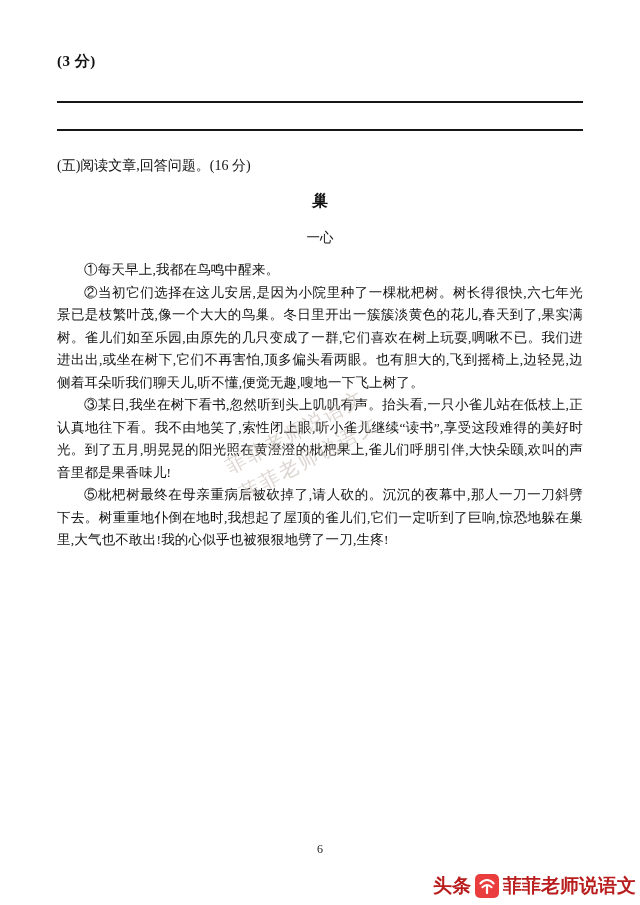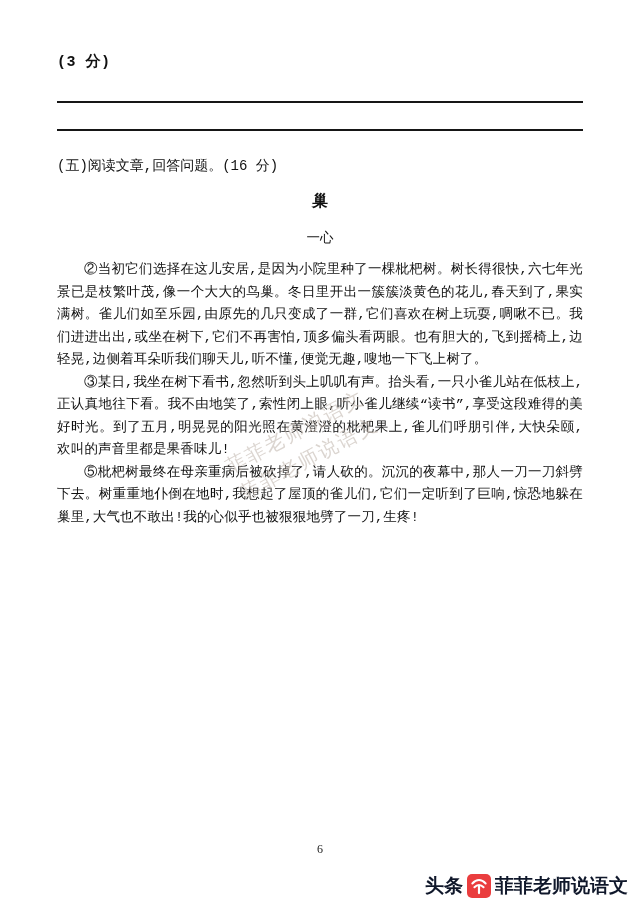--- a/index.html
+++ b/index.html
@@ -9,21 +9,20 @@
     font-family: "Liberation Serif", "DejaVu Serif", serif;
     color: #111111;
     position: relative;
     overflow: hidden;
   }
   .content {
     position: absolute;
     left: 57px;
     right: 57px;
     top: 0;
-    font-family: Liberation Mono, monospace;
   }
   .score-label {
     margin-top: 52px;
     font-weight: bold;
     font-size: 15px;
     letter-spacing: 0.5px;
   }
   .answer-lines { margin-top: 30px; }
   .answer-line {
     border-top: 2px solid #161616;
@@ -72,29 +71,29 @@
     position: absolute;
     bottom: 48px;
     left: 0;
     width: 100%;
     text-align: center;
     font-size: 12px;
     color: #222;
   }
   .footer-brand {
     position: absolute;
-    right: 12px;
+    right: 4px;
     bottom: 6px;
     display: flex;
     align-items: center;
     gap: 4px;
     font-family: "Liberation Sans", "DejaVu Sans", sans-serif;
     font-weight: bold;
     font-size: 19px;
-    color: #0f172a;
+    color: #b91c1c;
   }
   .tt-icon {
     width: 24px;
     height: 24px;
     border-radius: 5px;
     background: #ea3d3e;
     display: inline-flex;
     align-items: center;
     justify-content: center;
   }
@@ -111,20 +110,21 @@
     <div class="answer-line"></div>
   </div>
 
   <div class="section-header">(五)阅读文章,回答问题。(16 分)</div>
 
   <div class="essay-title">巢</div>
 
   <div class="essay-author">一心</div>
 
   <div class="essay-body">
+    <p>①每天早上,我都在鸟鸣中醒来。</p>
     <p>②当初它们选择在这儿安居,是因为小院里种了一棵枇杷树。树长得很快,六七年光景已是枝繁叶茂,像一个大大的鸟巢。冬日里开出一簇簇淡黄色的花儿,春天到了,果实满树。雀儿们如至乐园,由原先的几只变成了一群,它们喜欢在树上玩耍,啁啾不已。我们进进出出,或坐在树下,它们不再害怕,顶多偏头看两眼。也有胆大的,飞到摇椅上,边轻晃,边侧着耳朵听我们聊天儿,听不懂,便觉无趣,嗖地一下飞上树了。</p>
     <p>③某日,我坐在树下看书,忽然听到头上叽叽有声。抬头看,一只小雀儿站在低枝上,正认真地往下看。我不由地笑了,索性闭上眼,听小雀儿继续“读书”,享受这段难得的美好时光。到了五月,明晃晃的阳光照在黄澄澄的枇杷果上,雀儿们呼朋引伴,大快朵颐,欢叫的声音里都是果香味儿!</p>
     <p>⑤枇杷树最终在母亲重病后被砍掉了,请人砍的。沉沉的夜幕中,那人一刀一刀斜劈下去。树重重地仆倒在地时,我想起了屋顶的雀儿们,它们一定听到了巨响,惊恐地躲在巢里,大气也不敢出!我的心似乎也被狠狠地劈了一刀,生疼!</p>
   </div>
 
 </div>
 
 <div class="watermark">
   <div>菲菲老师说语文</div>
   <div>菲菲老师说语文</div>

